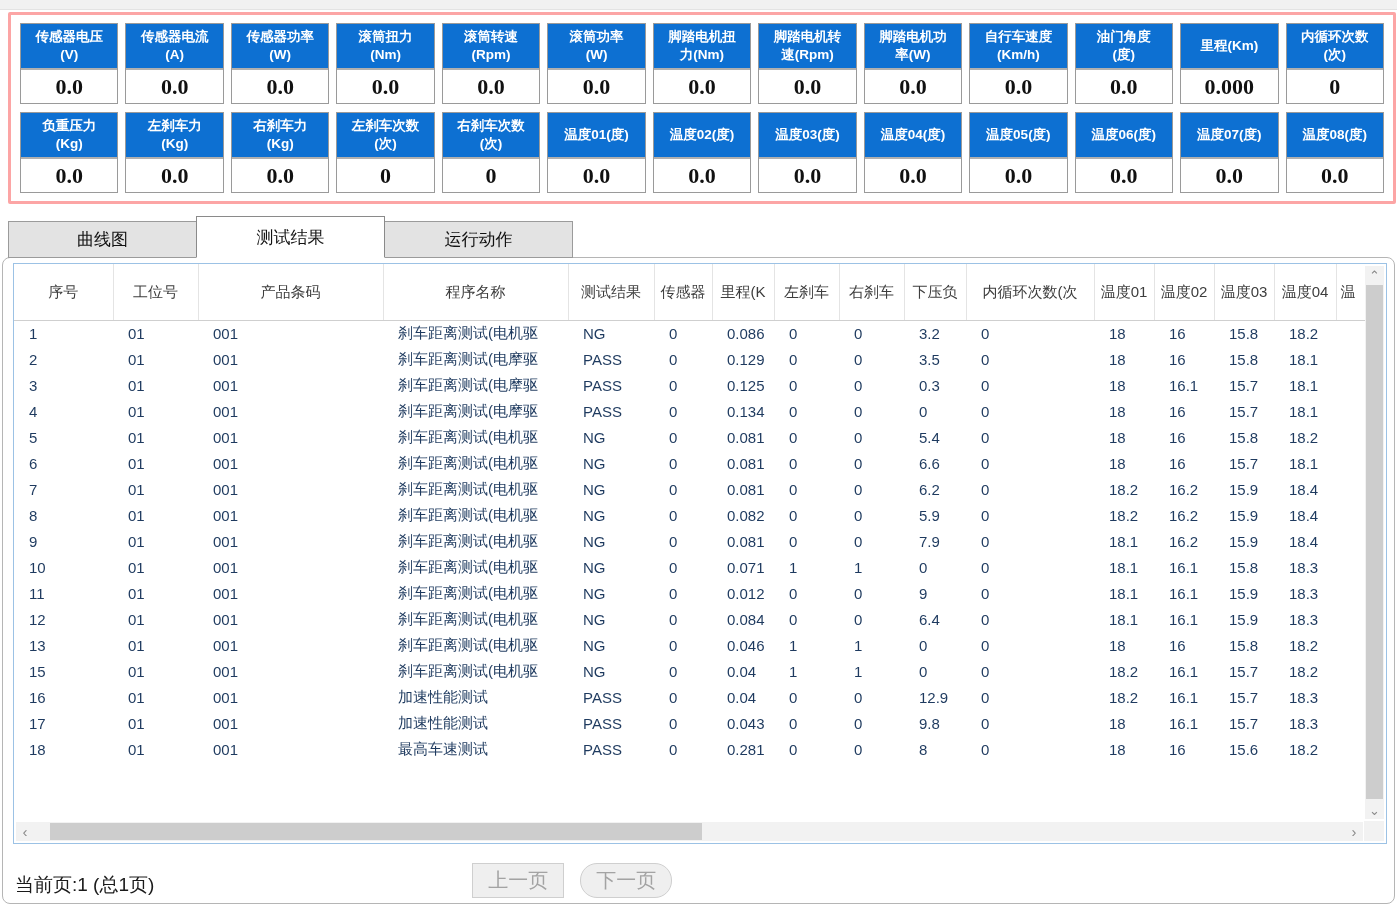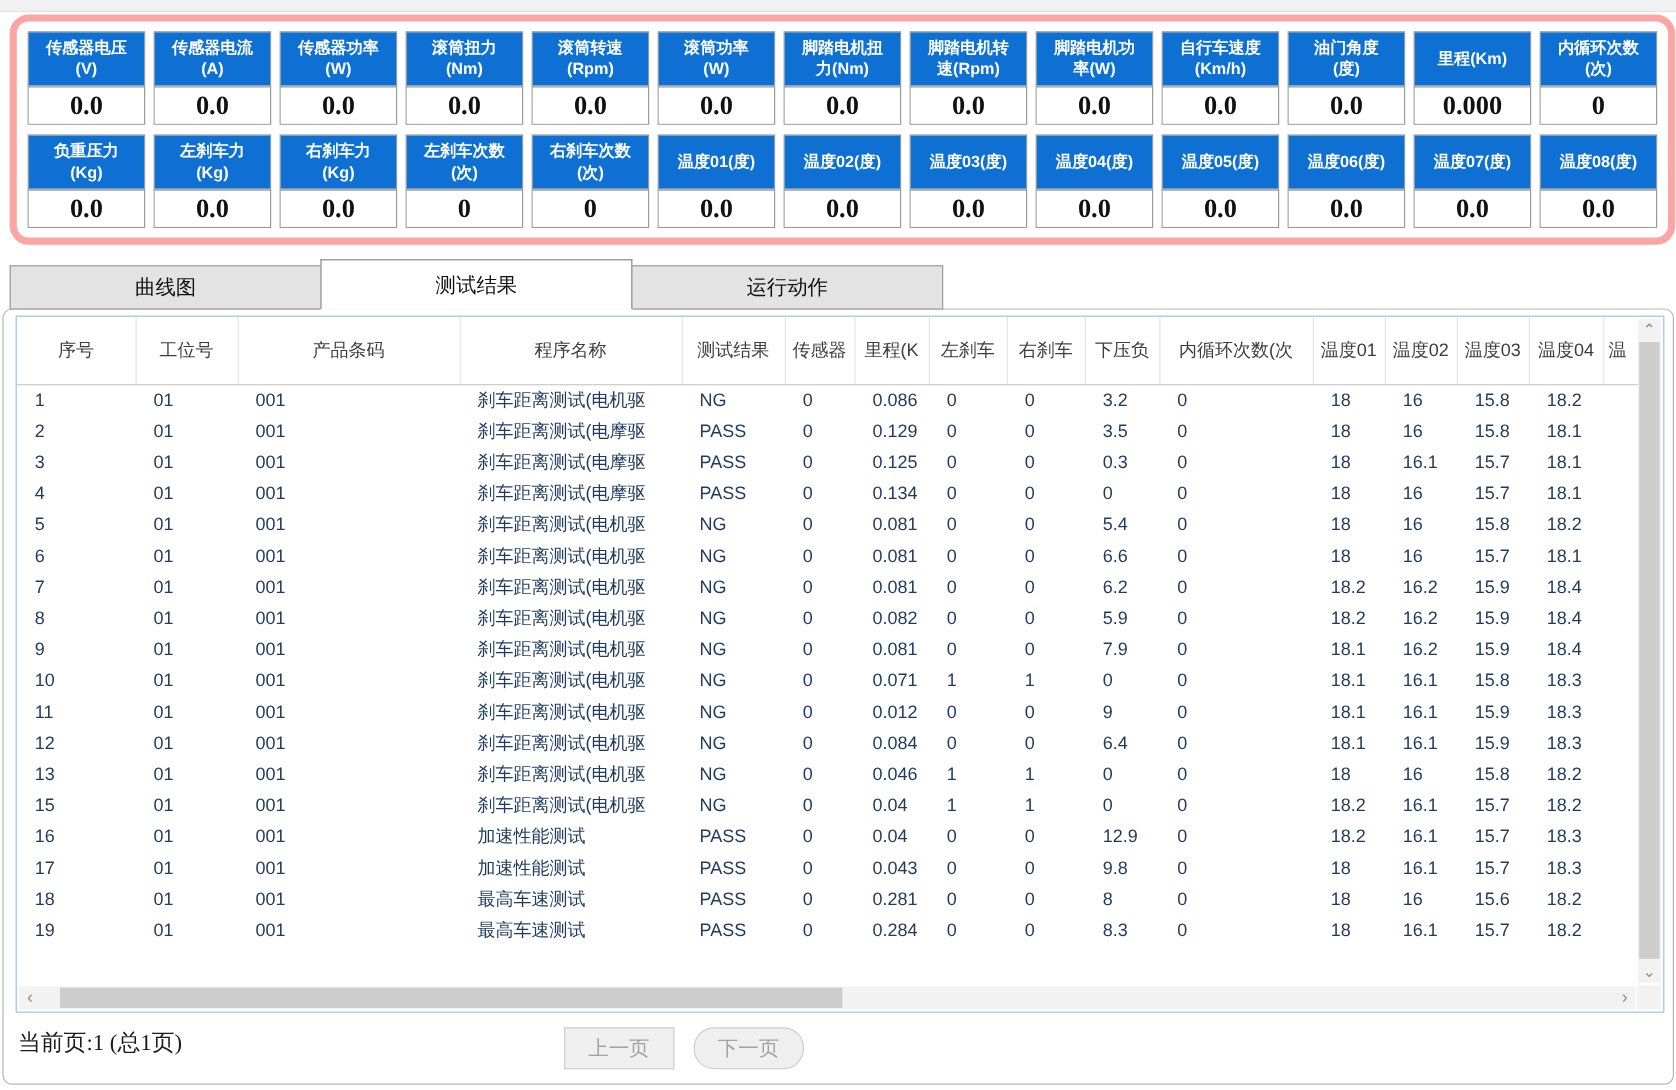--- a/index.html
+++ b/index.html
@@ -1,33 +1,33 @@
 <!DOCTYPE html>
 <html><head>
 <meta charset="utf-8">
 <style>
   html,body{margin:0;padding:0;background:#fff;}
   body{font-family:"Liberation Sans","DejaVu Sans",sans-serif;}
   #app{position:relative;width:1397px;height:908px;background:#fff;overflow:hidden;}
   #topstrip{position:absolute;left:0;top:0;width:1397px;height:9px;background:#f1f1f1;border-bottom:1px solid #e3e3e3;}
 
   
-  #gauge-panel{position:absolute;left:8px;top:12px;right:1px;height:192px;border:6px solid #fca5a5;
-    border-radius:16px;background:#fff;padding:8px 9px;box-sizing:border-box;
+  #gauge-panel{position:absolute;left:8px;top:12px;right:1px;height:192px;border:3px solid #fca5a5;
+    border-radius:2px;background:#fff;padding:8px 9px;box-sizing:border-box;
     display:flex;flex-direction:column;gap:8px;}
   .gauge-row{display:grid;grid-template-columns:repeat(13,1fr);gap:7px;flex:1;}
   .tile{display:flex;flex-direction:column;border:1px solid #9a9a9a;background:#fff;min-width:0;}
   .tile-h{background:#0d70d2;color:#fff;font-weight:bold;font-size:13.5px;line-height:1.3;
     flex:0 0 44px;display:flex;align-items:center;justify-content:center;text-align:center;
     white-space:pre-line;border-bottom:2px solid #b0b0b0;overflow:hidden;}
   .tile-v{flex:1;display:flex;align-items:center;justify-content:center;font-size:22px;font-weight:bold;color:#111;background:#fff;font-family:Liberation Serif, serif;}
 
   
   #tabbar{position:absolute;left:8px;top:216px;height:42px;display:flex;align-items:flex-end;z-index:5;}
-  .tab{width:260px;height:37px;background:#e3e3e3;border:1px solid #9b9b9b;margin-left:-1px;
+  .tab{width:189px;height:37px;background:#e3e3e3;border:1px solid #9b9b9b;margin-left:-1px;
     display:flex;align-items:center;justify-content:center;font-size:17px;color:#111;cursor:default;box-sizing:border-box;}
   .tab:first-child{margin-left:0;}
   .tab.active{height:42px;background:#fff;border-color:#8a8a8a;border-bottom:1px solid #fff;z-index:6;}
 
   
   #pane{position:absolute;left:2px;top:257px;width:1393px;height:647px;border:1px solid #b5b5b5;
     border-radius:8px;background:#fff;box-sizing:border-box;}
   #grid-box{position:absolute;left:10px;top:5px;width:1374px;height:581px;border:1px solid #9cc2e5;
     background:#fff;overflow:hidden;box-sizing:border-box;}
   table{border-collapse:collapse;table-layout:fixed;width:1367px;}
@@ -46,24 +46,24 @@
   .vscroll .arr.down{bottom:0;}
   .vscroll .thumb{position:absolute;left:1px;width:17px;top:19px;bottom:20px;background:#cdcdcd;}
   .hscroll{position:absolute;left:2px;bottom:2px;right:23px;height:19px;background:#f2f2f2;}
   .hscroll .arr{position:absolute;top:0;width:18px;height:19px;display:flex;align-items:center;justify-content:center;color:#8a8a8a;font-size:15px;}
   .hscroll .arr.left{left:0;}
   .hscroll .arr.right{right:0;}
   .hscroll .thumb{position:absolute;top:1px;height:17px;left:34px;width:652px;background:#cdcdcd;}
   .corner{position:absolute;right:2px;bottom:2px;width:20px;height:20px;background:#f2f2f2;}
 
   
-  #pager{position:absolute;left:12px;right:16px;top:598px;height:42px;display:flex;align-items:flex-start;font-family:Liberation Serif, serif;}
+  #pager{position:absolute;left:12px;right:16px;top:598px;height:42px;display:flex;align-items:flex-end;}
   #page-status{font-size:19px;color:#1a1a1a;}
   .pg-btn{width:92px;height:35px;background:#efefef;border:1px solid #cfcfcf;color:#a3a3a3;
-    font-size:17px;display:flex;align-items:center;justify-content:center;box-sizing:border-box;}
+    font-size:20px;display:flex;align-items:center;justify-content:center;box-sizing:border-box;}
   #prev-btn{margin-left:318px;}
   #next-btn{margin-left:16px;border-radius:17px;}
 </style>
 </head>
 <body>
 
 <div id="app">
   <div id="topstrip"></div>
 
   <div id="gauge-panel">
@@ -541,38 +541,20 @@
               <td>0</td>
               <td>0</td>
               <td>8</td>
               <td>0</td>
               <td>18</td>
               <td>16</td>
               <td>15.6</td>
               <td>18.2</td>
               <td></td>
             </tr>
-            <tr>
-              <td>19</td>
-              <td>01</td>
-              <td>001</td>
-              <td>最高车速测试</td>
-              <td>PASS</td>
-              <td>0</td>
-              <td>0.284</td>
-              <td>0</td>
-              <td>0</td>
-              <td>8.3</td>
-              <td>0</td>
-              <td>18</td>
-              <td>16.1</td>
-              <td>15.7</td>
-              <td>18.2</td>
-              <td></td>
-            </tr>
           </tbody>
       </table>
       <div class="vscroll">
         <div class="arr up">⌃</div>
         <div class="thumb"></div>
         <div class="arr down">⌄</div>
       </div>
       <div class="hscroll">
         <div class="arr left">‹</div>
         <div class="thumb"></div>

